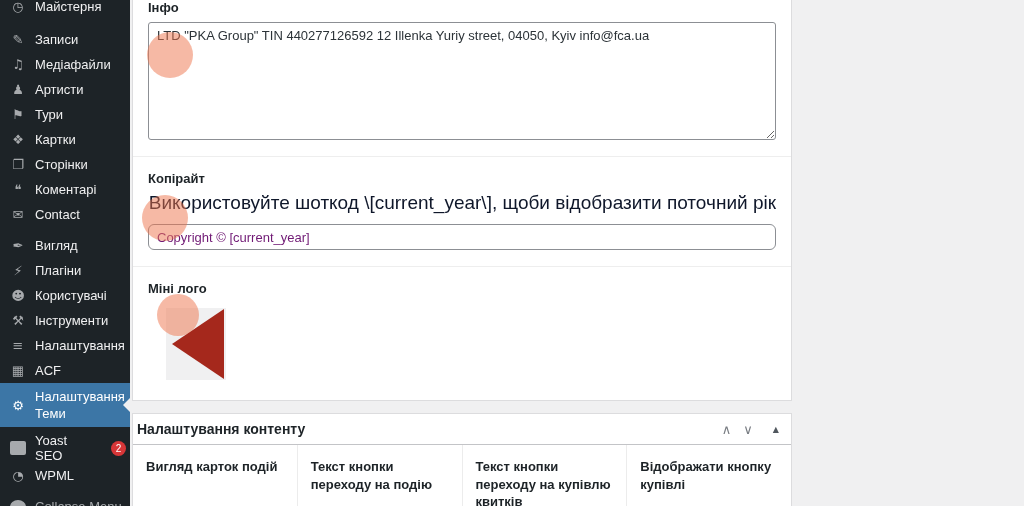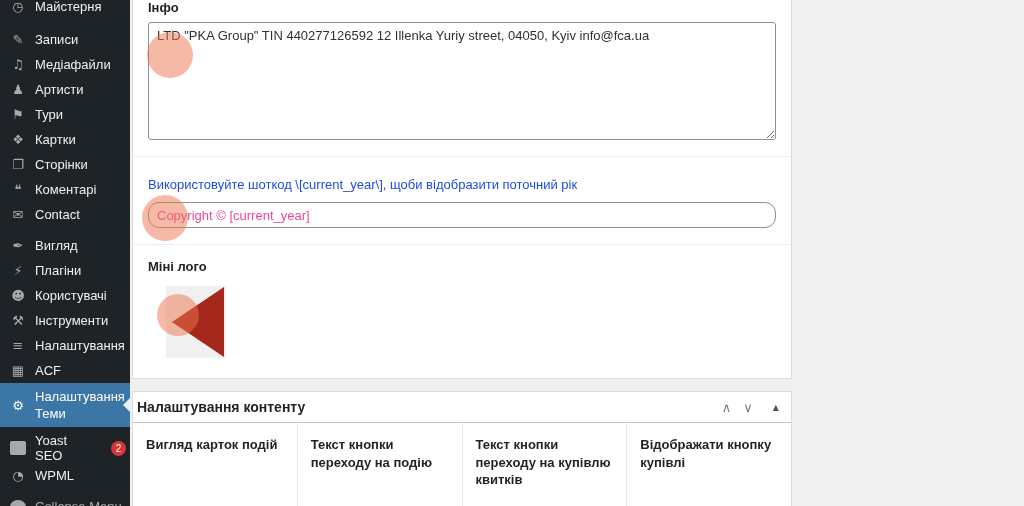--- a/index.html
+++ b/index.html
@@ -56,32 +56,32 @@
 
   
   .content { position:absolute; left:130px; top:0; width:966px; height:506px; }
   .card {
     background:#fff; border:1px solid #dcdcde; width:660px; margin-left:2px;
   }
   .card-fields { margin-top:-15px; }
   .field { padding:14px 15px 16px 15px; }
   .field + .field { border-top:1px solid #eeeeee; }
   .field-label { font-weight:bold; font-size:13px; color:#1d2327; }
-  .hint { color:#1d4ed8; font-size:13px; margin:6px 0 10px; }
+  .hint { color:#0f172a; font-size:19px; margin:6px 0 10px;text-align:right; }
   textarea.acf-textarea {
     display:block; width:100%; height:118px; margin-top:7px;
     border:1px solid #8c8f94; border-radius:3px; padding:5px 8px;
     font-family:"Liberation Sans","DejaVu Sans",sans-serif;
     font-size:13px; color:#2c3338; resize:vertical; background:#fff;
   }
   input.acf-input {
     display:block; width:100%; height:26px;
-    border:1px solid #8c8f94; border-radius:11px; padding:0 8px;
+    border:1px solid #8c8f94; border-radius:6px; padding:0 8px;
     font-family:"Liberation Sans","DejaVu Sans",sans-serif;
-    font-size:13px; color:#ec4899; background:#fff;
+    font-size:13px; color:#701a75; background:#fff;
   }
   .logo-box {
     position:relative; width:60px; height:72px; background:#f0f0f1;
     margin:12px 0 4px 18px; cursor:pointer;
   }
   .logo-triangle {
     position:absolute; left:6px; top:1px; width:0; height:0;
     border-top:35px solid transparent; border-bottom:35px solid transparent;
     border-right:52px solid #a5281c;
   }
@@ -204,20 +204,21 @@
 <div class="content">
 
   <div class="card card-fields">
 
     <div class="field">
       <div class="field-label">Інфо</div>
       <textarea class="acf-textarea" style="">LTD "PKA Group" TIN 440277126592 12 Illenka Yuriy street, 04050, Kyiv info@fca.ua</textarea>
     </div>
 
     <div class="field">
+      <div class="field-label">Копірайт</div>
       <div class="hint">Використовуйте шоткод \[current_year\], щоби відобразити поточний рік</div>
       <input type="text" class="acf-input" value="Copyright © [current_year]" style="">
     </div>
 
     <div class="field">
       <div class="field-label">Міні лого</div>
       <div class="logo-box">
         <div class="logo-triangle"></div>
       </div>
     </div>

